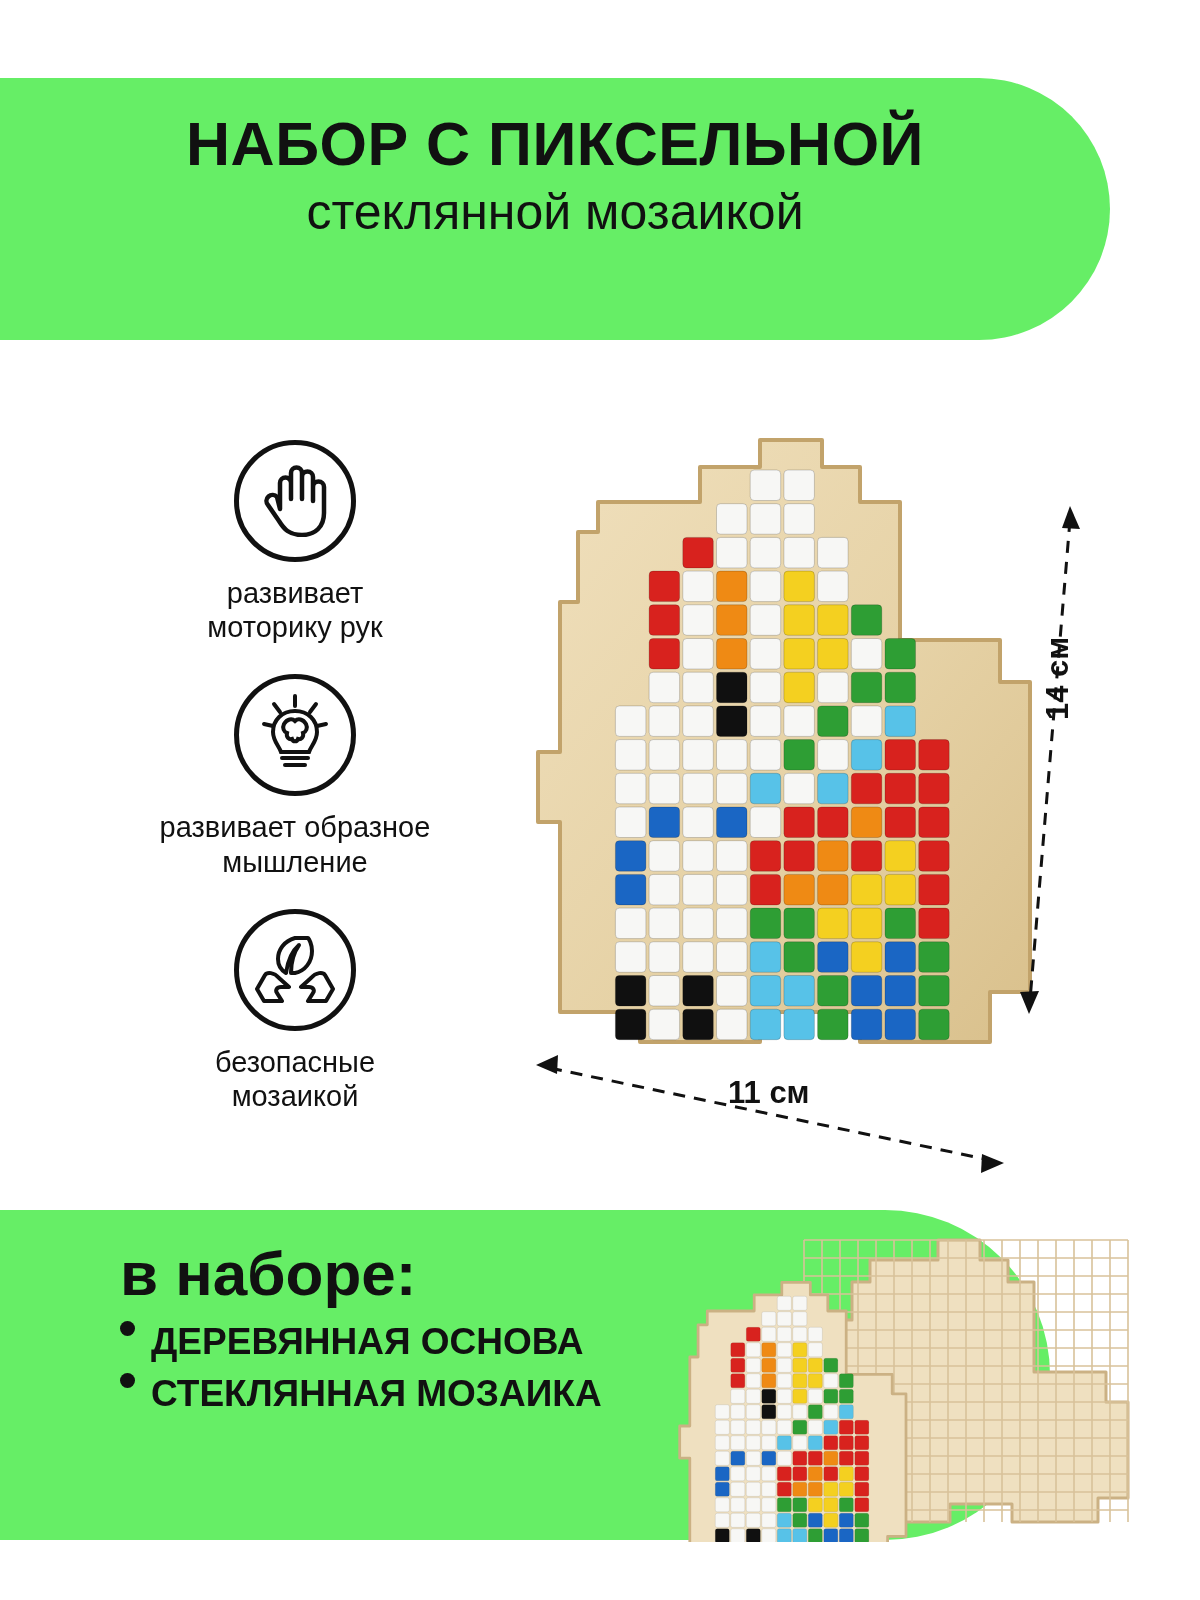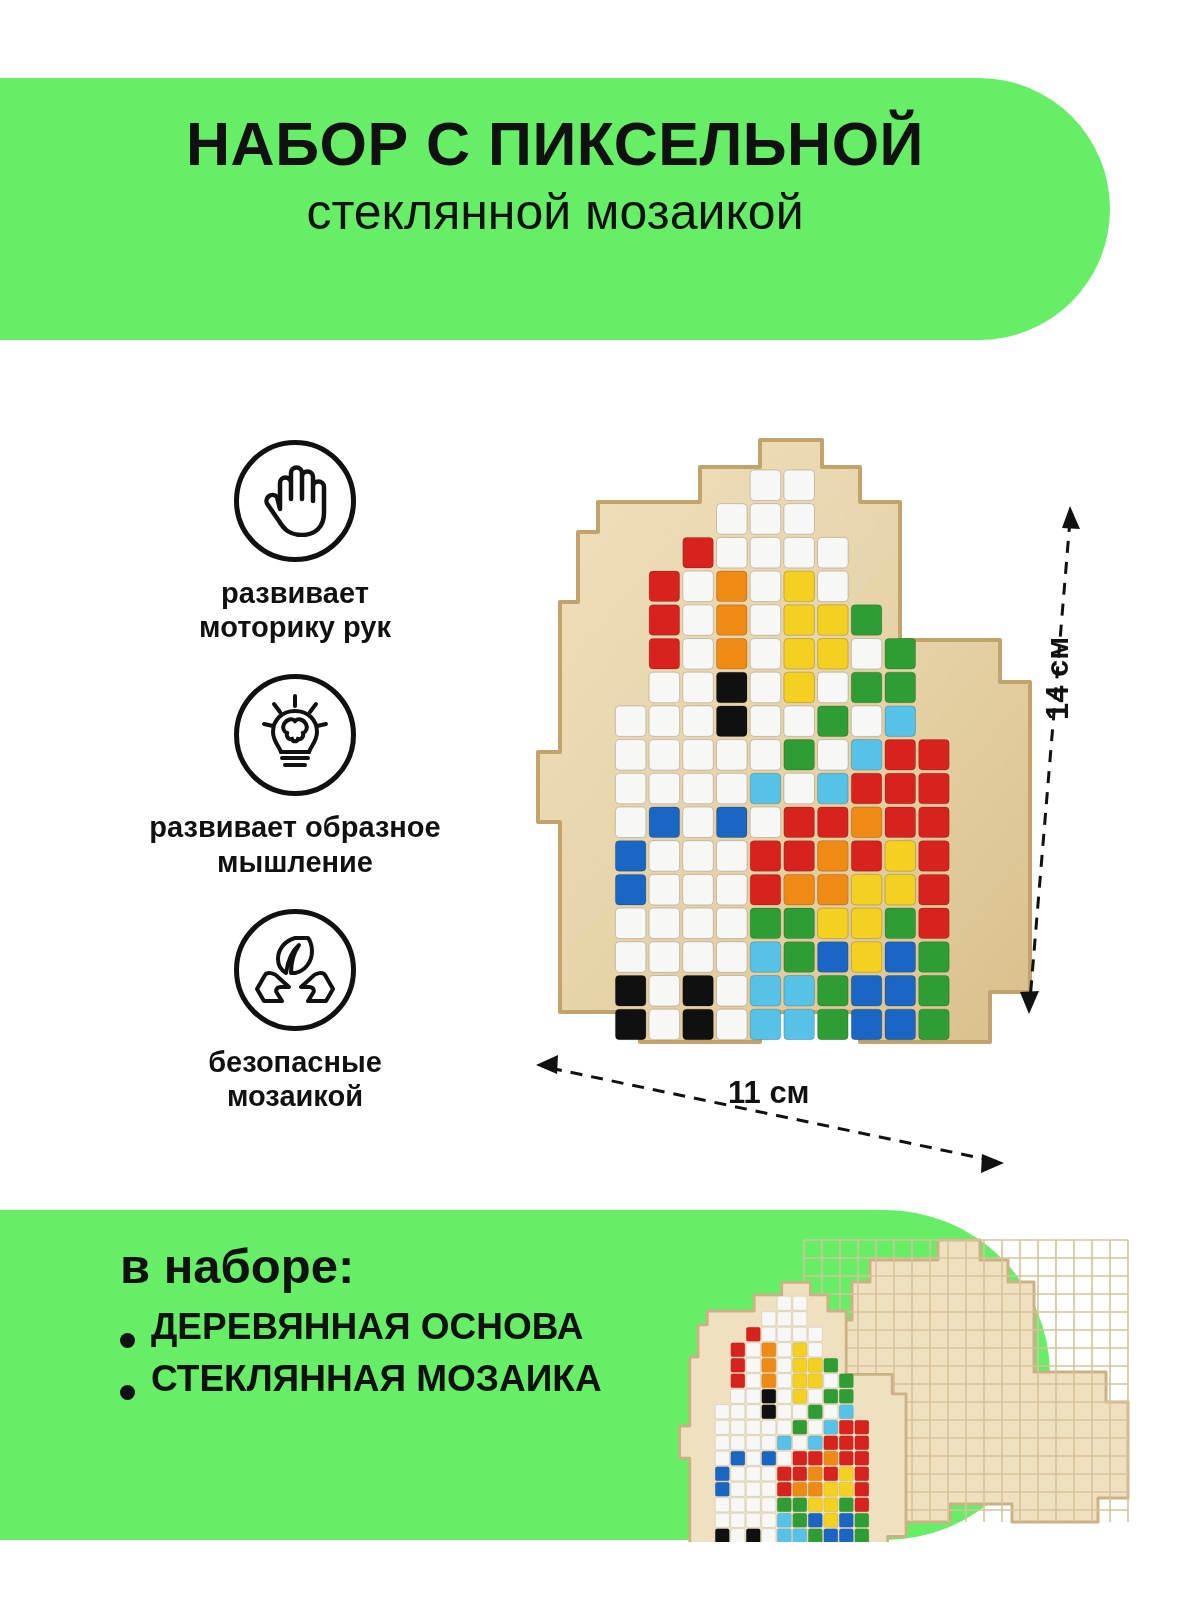--- a/index.html
+++ b/index.html
@@ -74,21 +74,21 @@
     border: 5px solid #111111;
     border-radius: 50%;
     display: flex;
     align-items: center;
     justify-content: center;
     box-sizing: border-box;
   }
   .feature-label {
     margin-top: 14px;
     font-size: 29px;
-    font-weight: bold;
+    font-weight: normal;
     color: #111111;
     text-align: center;
     line-height: 1.18;
     white-space: pre-line;
   }
 
   
   .board-wrap {
     position: absolute;
     left: 430px;
@@ -118,28 +118,28 @@
     background: #66ee66;
     border-radius: 0 165px 165px 0;
   }
   .bottom-text {
     position: absolute;
     left: 120px;
     top: 1238px;
     width: 560px;
   }
   .bottom-title {
-    font-size: 49px;
+    font-size: 62px;
     font-weight: bold;
     color: #111111;
     margin-bottom: 12px;
   }
   .bullet-row {
     display: flex;
-    align-items: flex-end;
+    align-items: flex-start;
     margin-top: 10px;
   }
   .bullet-dot {
     width: 15px;
     height: 15px;
     border-radius: 50%;
     background: #111111;
     margin-right: 16px;
     flex: 0 0 auto;
   }

